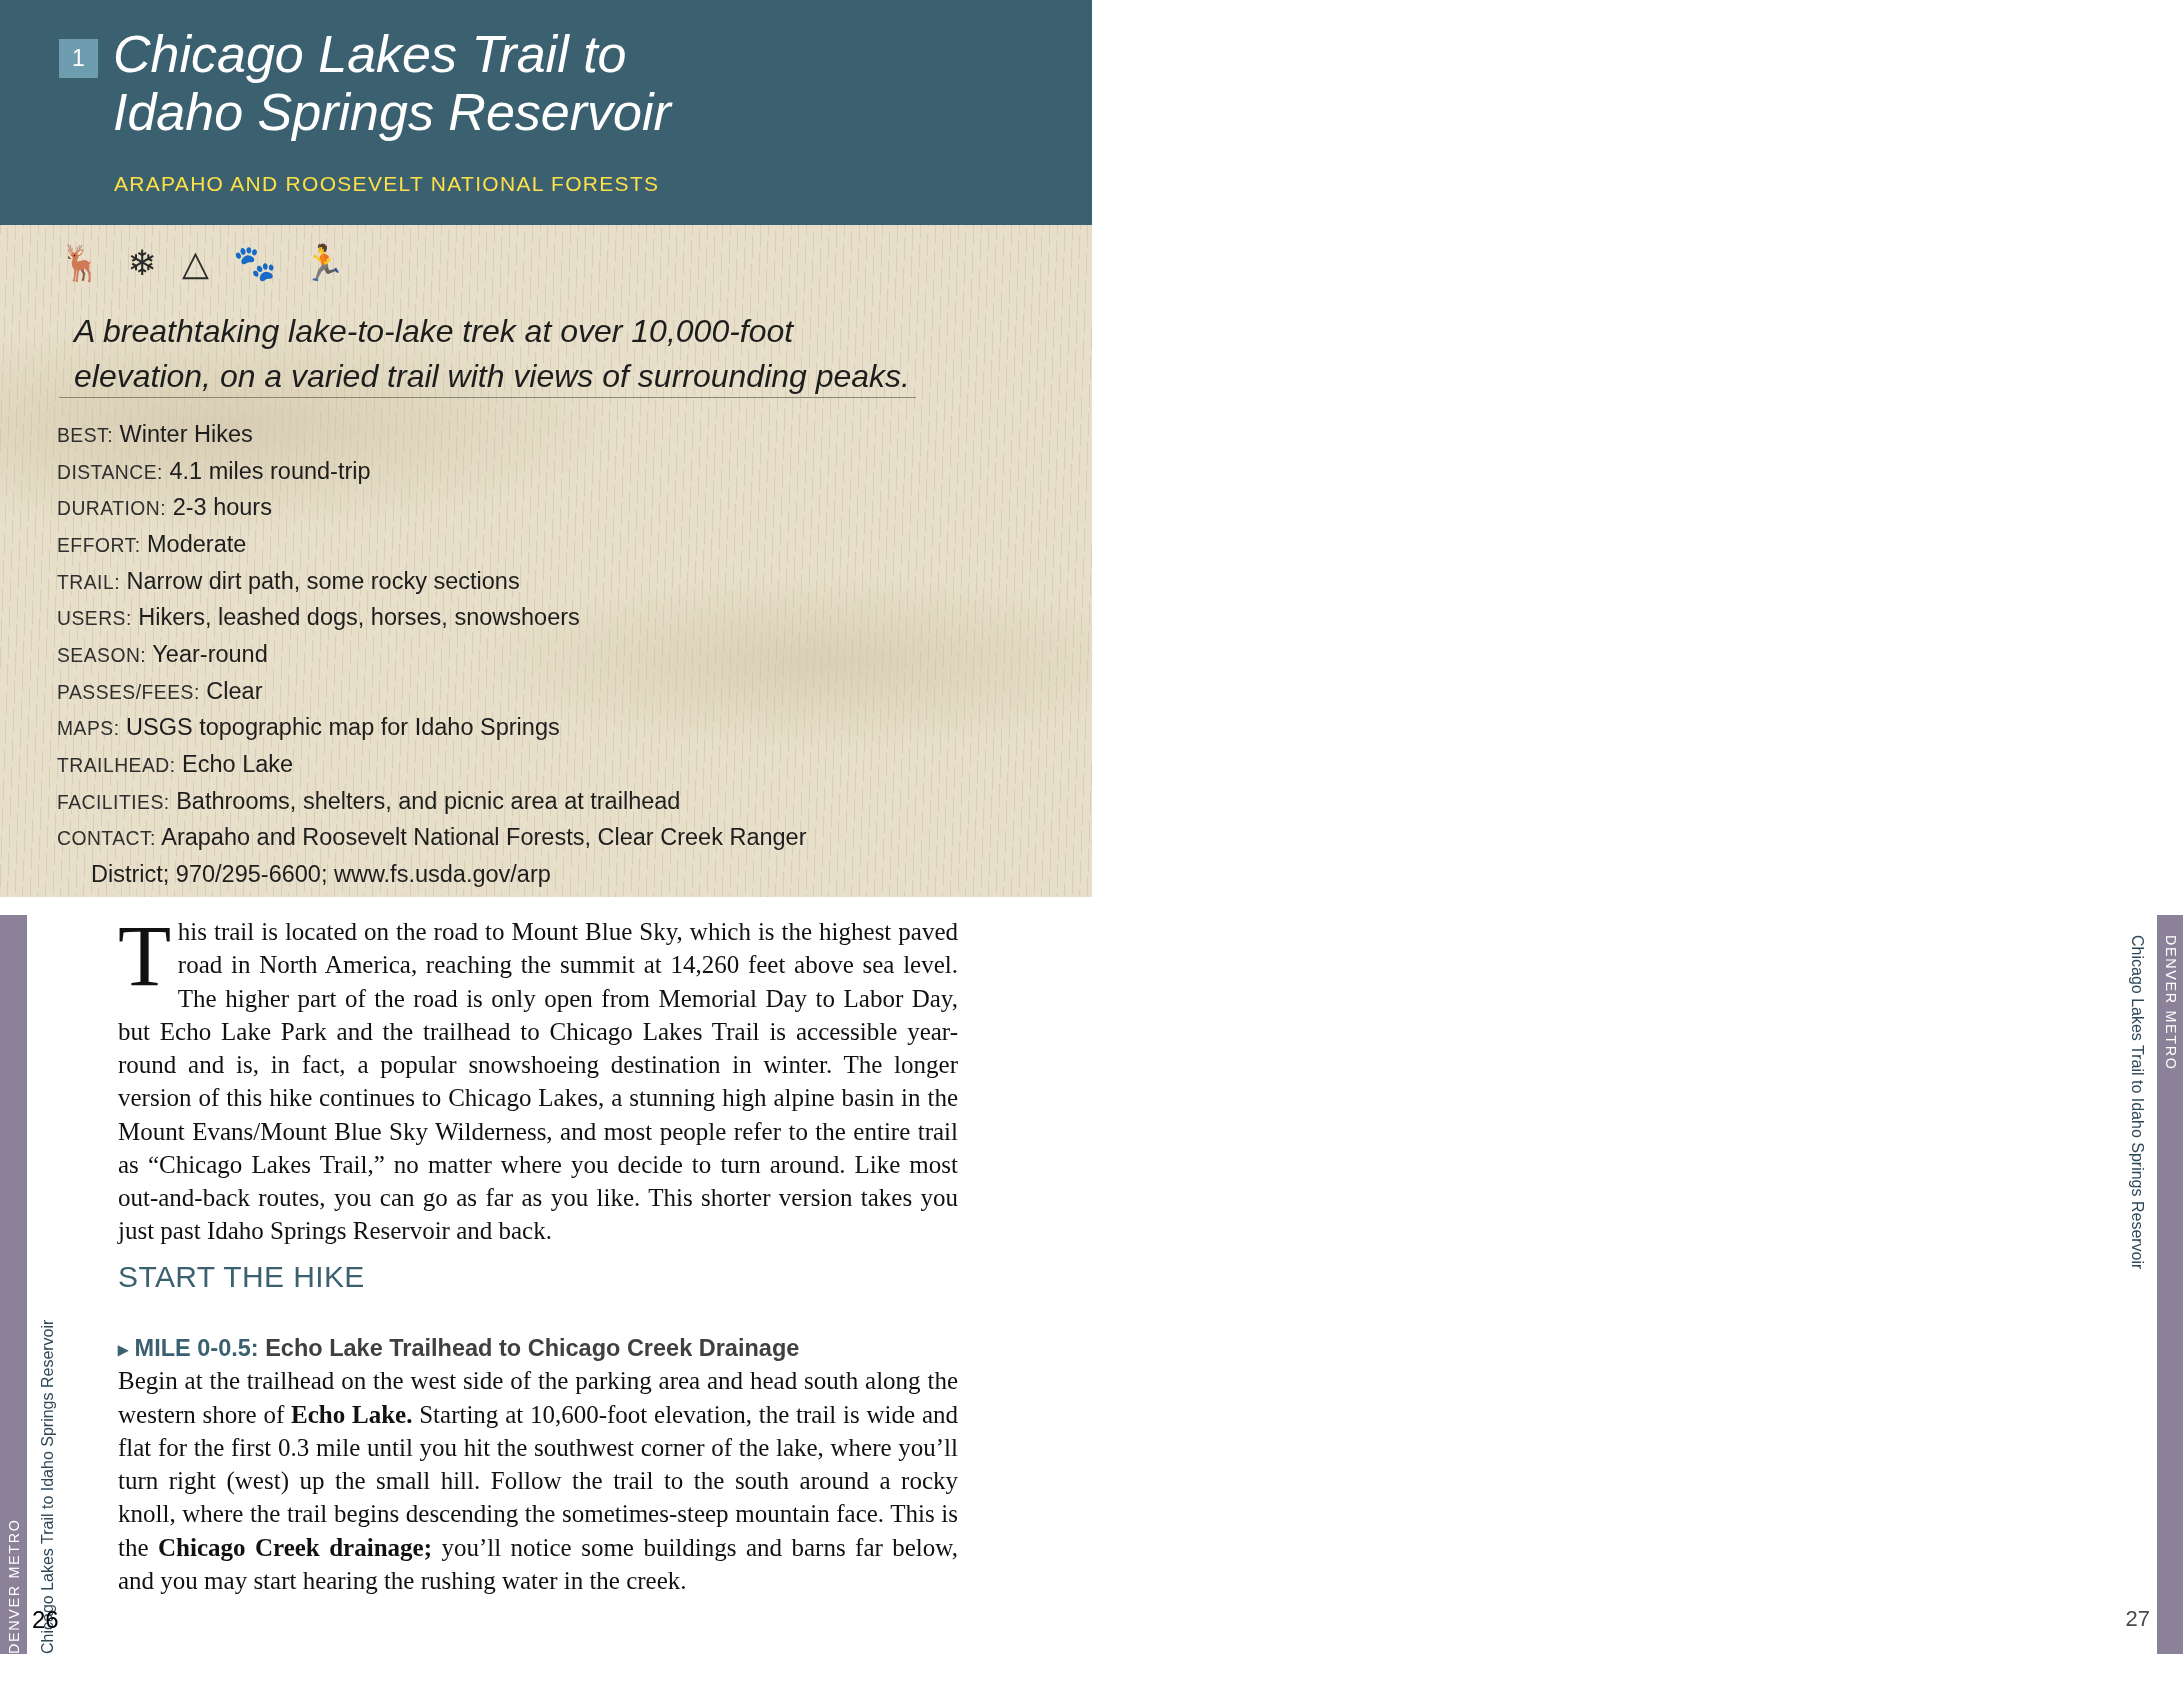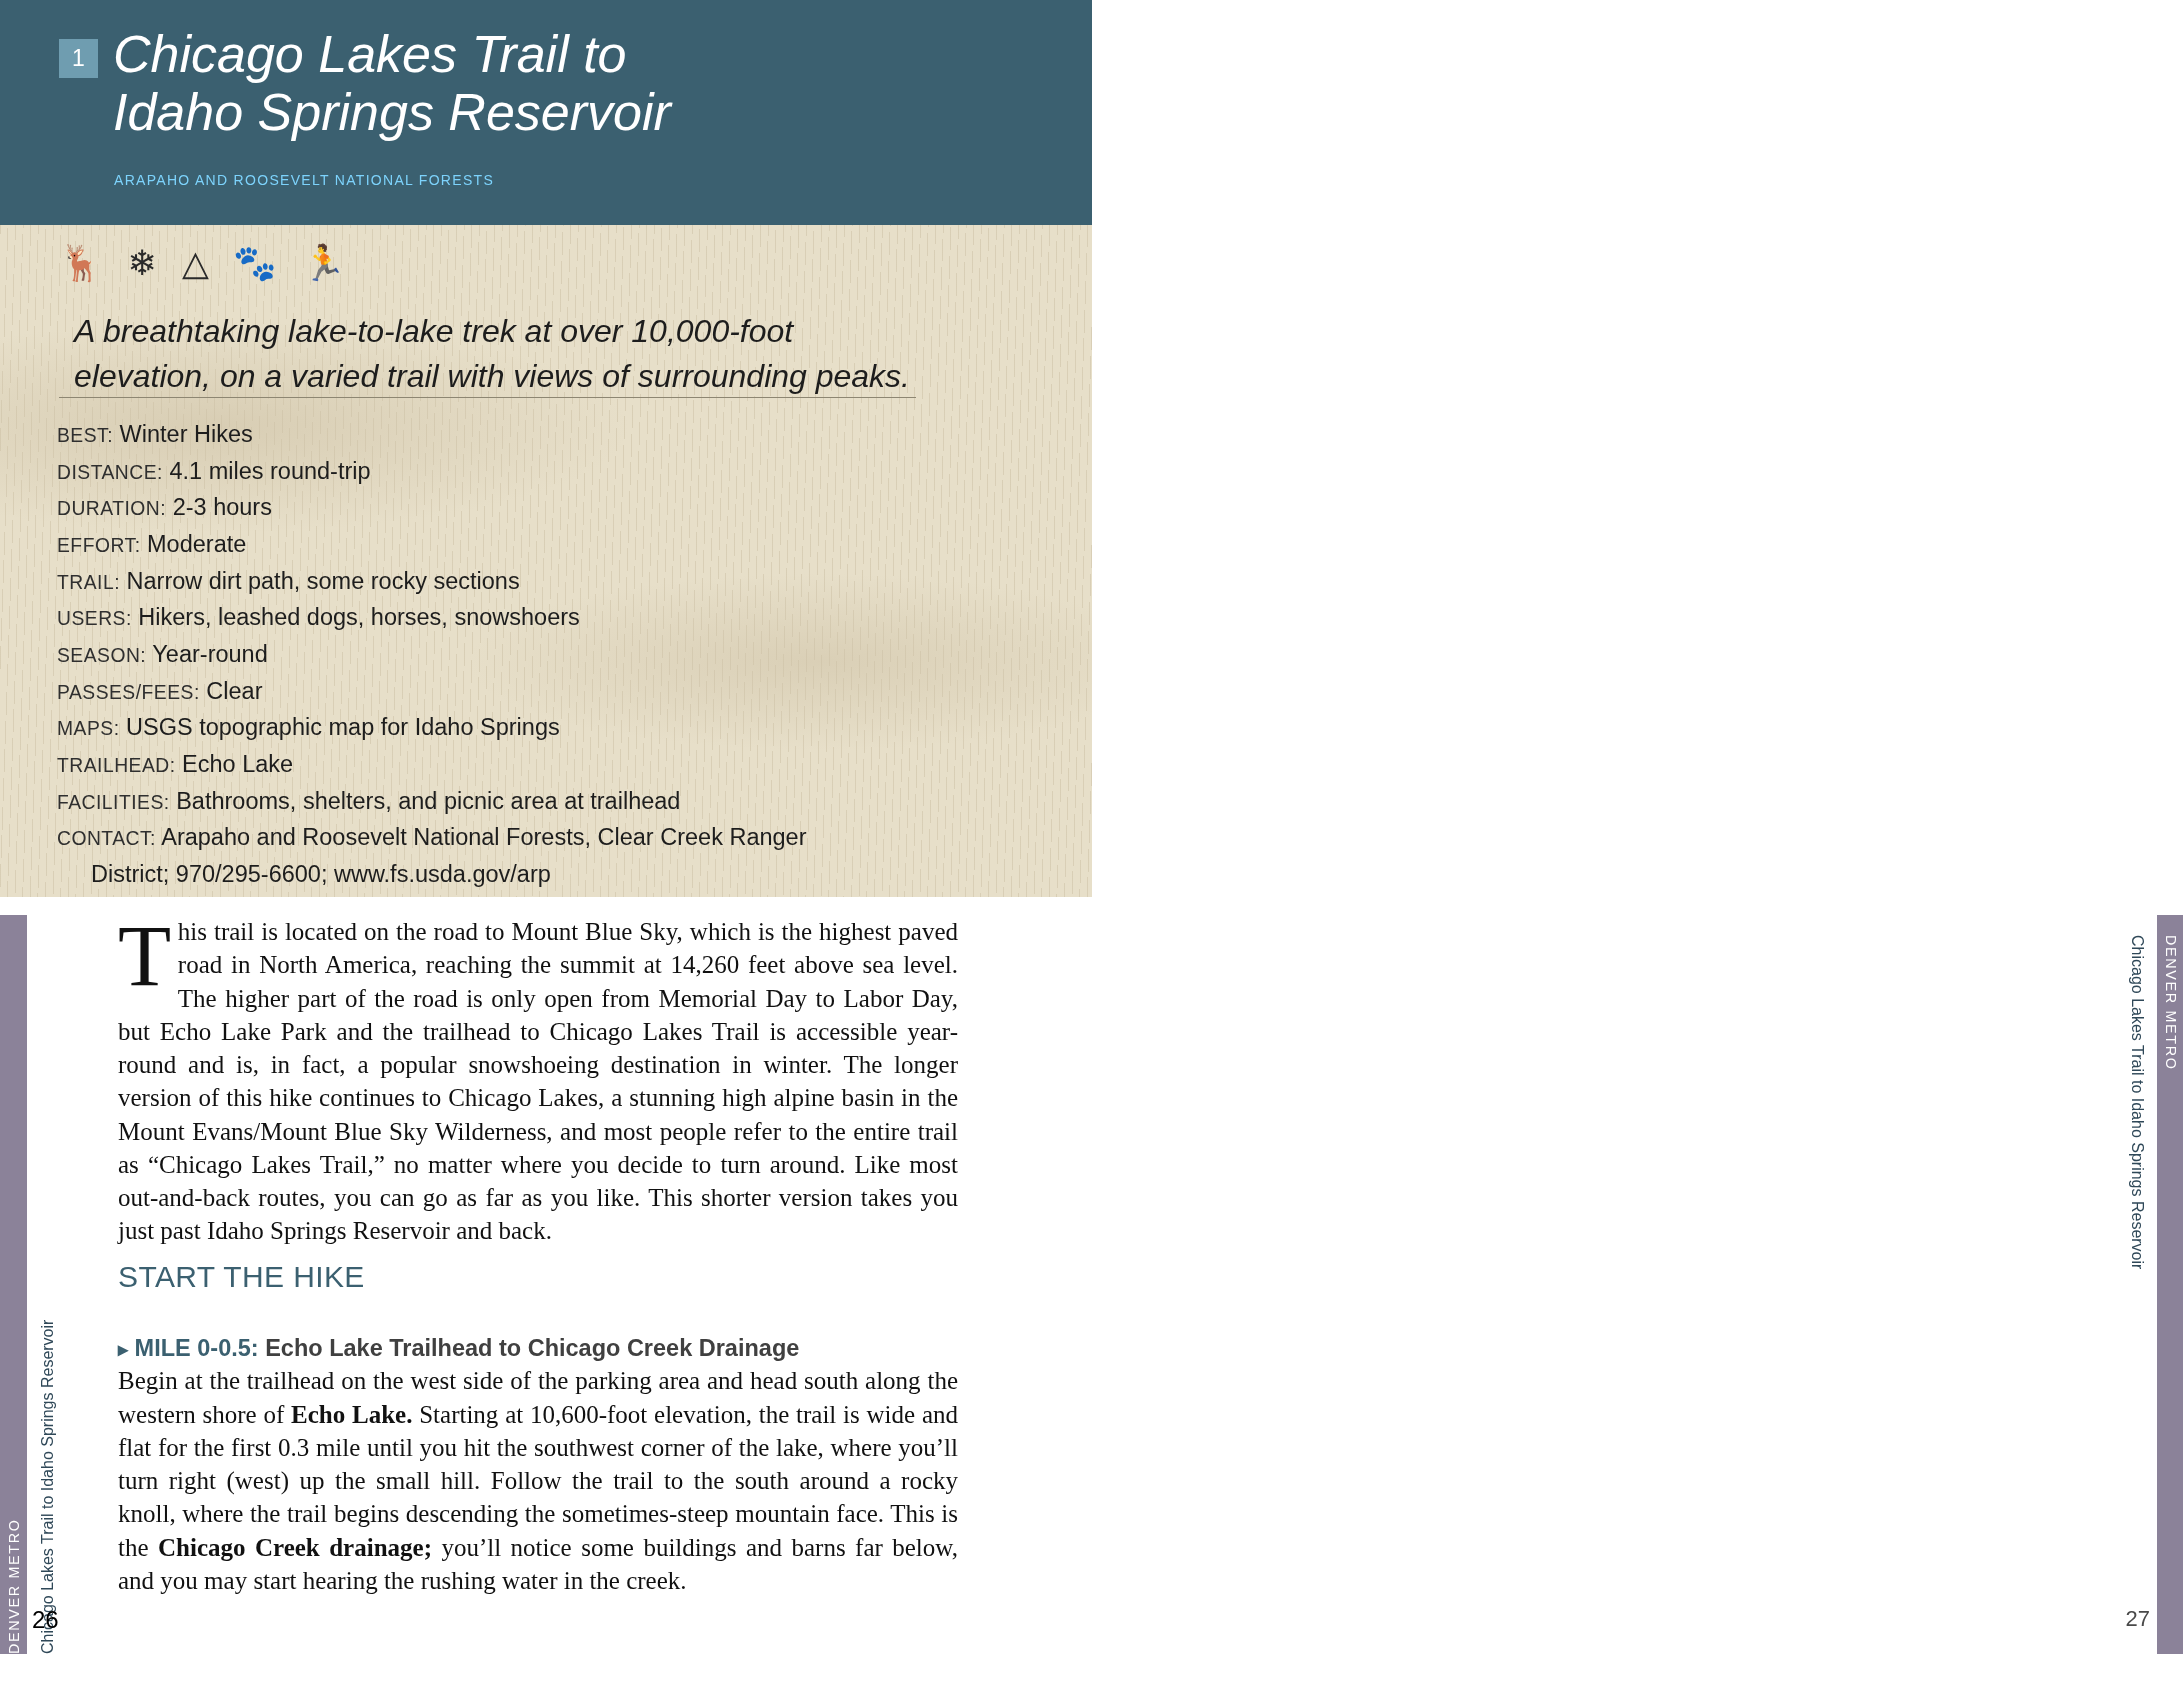--- a/index.html
+++ b/index.html
@@ -19,21 +19,21 @@
   .left-title-vert{position:absolute;left:28.6px;top:915px;width:37px;height:739px;color:#2f4858;
      writing-mode:vertical-rl;transform:rotate(180deg);display:flex;align-items:center;justify-content:flex-start;
      font-size:16px;padding-bottom:20px;box-sizing:border-box;}
   .page-num-left{position:absolute;left:32px;top:1606px;font-size:24px;color:#000000;}
 
   
   #hero-header{position:absolute;left:0;top:0;width:1092px;height:225px;background:#3b6070;}
   #hero-num{position:absolute;left:59px;top:39px;width:39px;height:39px;background:#6f9db0;color:#ffffff;
      font-size:23px;display:flex;align-items:center;justify-content:center;}
   #hero-title{position:absolute;left:113px;top:25px;width:924px;color:#ffffff;font-size:52px;line-height:1.12;font-weight:400;font-style:italic;}
-  #hero-sub{position:absolute;left:114px;top:172px;color:#7dd3fc;font-size:14px;letter-spacing:1.3px;}
+  #hero-sub{position:absolute;left:114px;top:172px;color:#fde047;font-size:21px;letter-spacing:1.3px;}
 
   
   #info-panel{position:absolute;left:0;top:225px;width:1092px;height:672px;
     background:
       repeating-linear-gradient(92deg, rgba(205,193,166,0.55) 0px, rgba(205,193,166,0.55) 0.8px, rgba(0,0,0,0) 0.8px, rgba(0,0,0,0) 7.6px),
       radial-gradient(ellipse 588px 151px at 20% 30%, rgba(198,184,154,0.45), rgba(0,0,0,0) 70%),
       radial-gradient(ellipse 504px 126px at 75% 65%, rgba(198,184,154,0.40), rgba(0,0,0,0) 70%),
       #e7dfc9;
   }
   #icon-row{position:absolute;left:59px;top:20px;display:flex;gap:25px;align-items:flex-end;color:#2a2a2a;}

